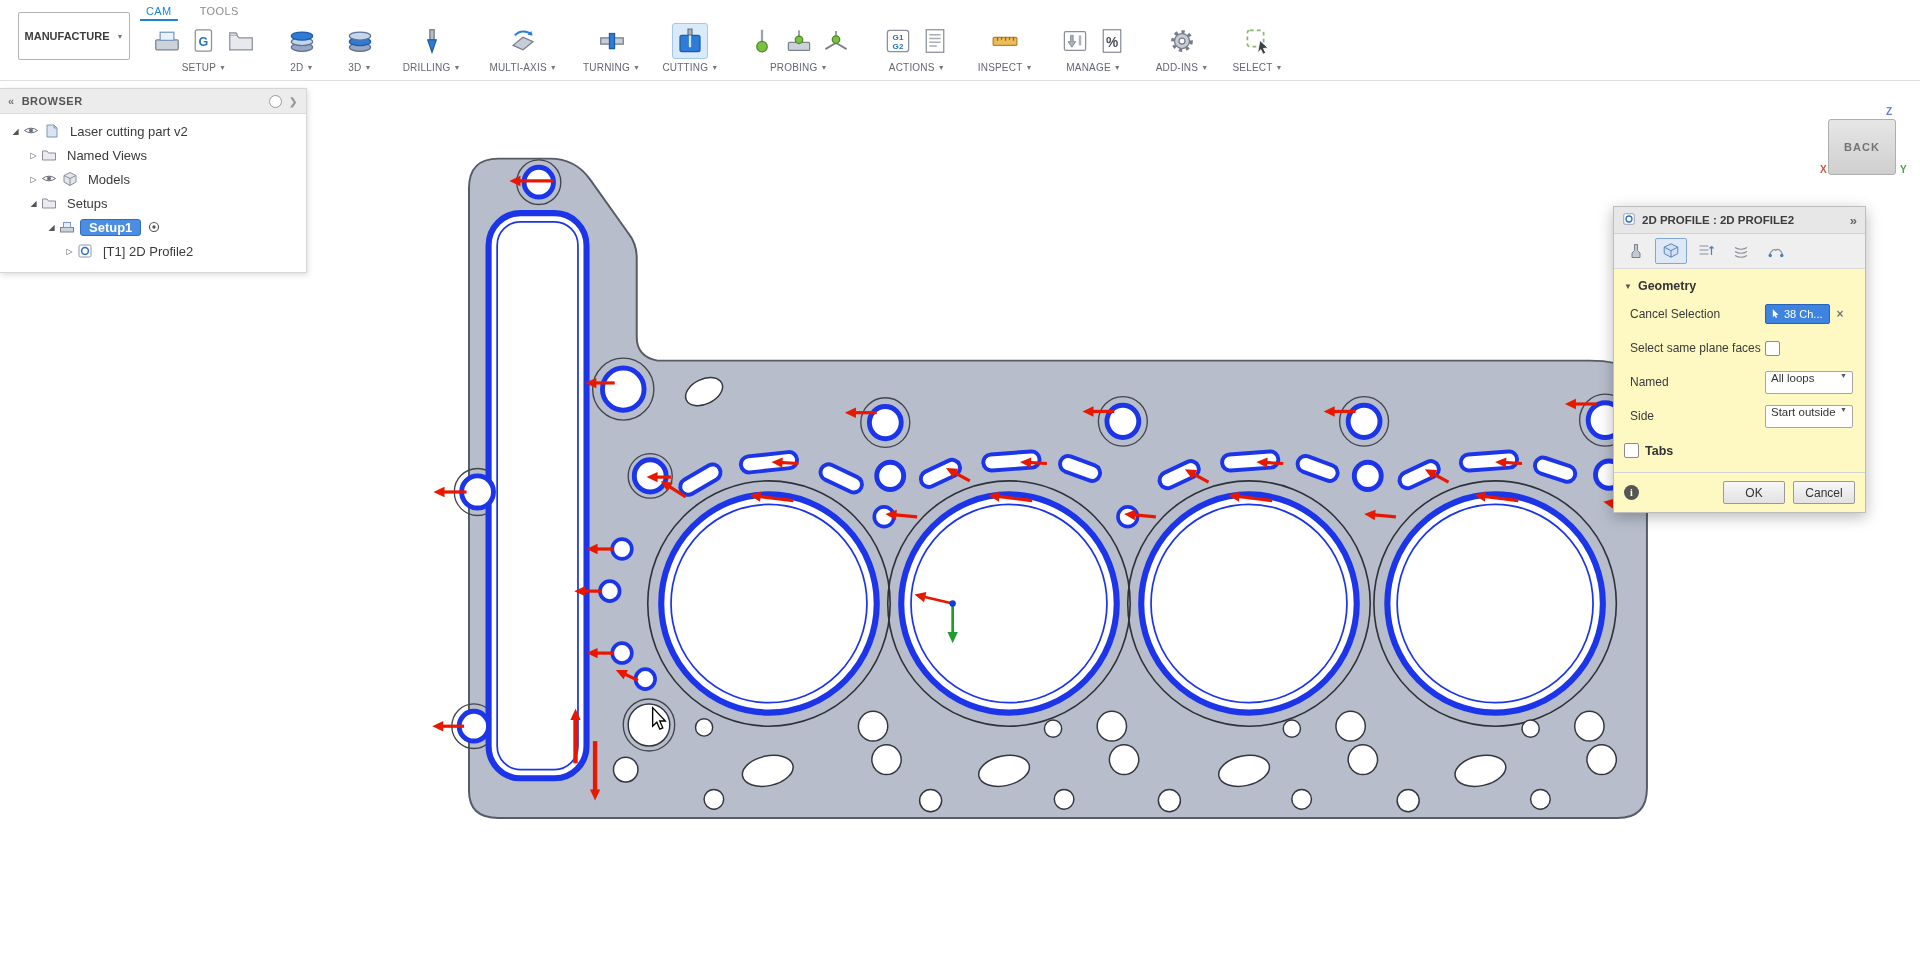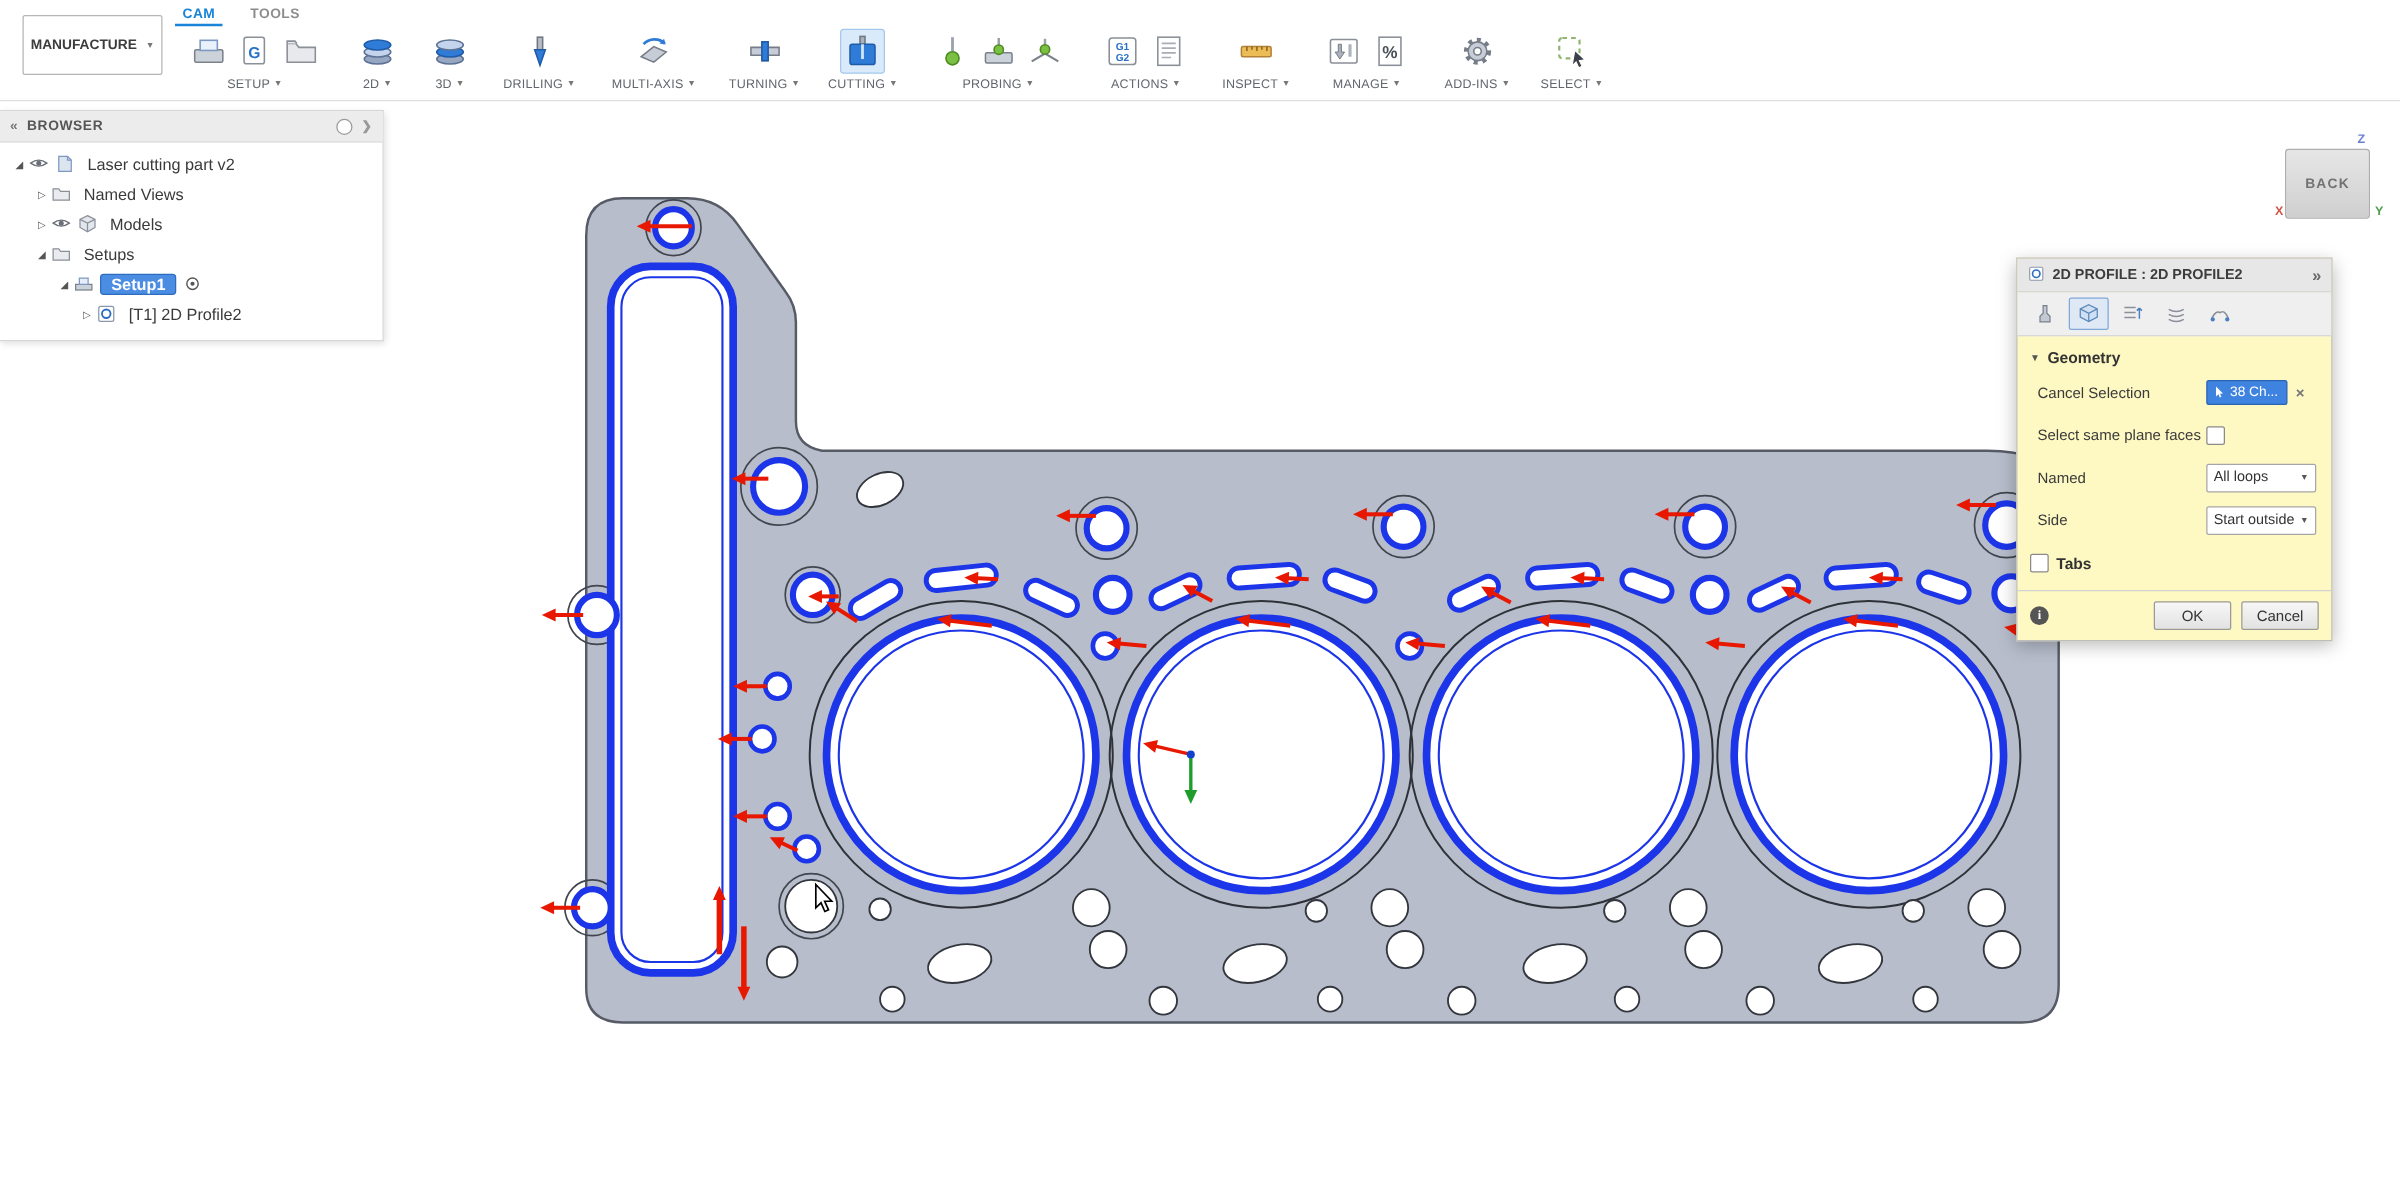--- a/index.html
+++ b/index.html
@@ -4,21 +4,21 @@
 <style>
   html,body{margin:0;padding:0}
   body{width:1920px;height:953px;overflow:hidden;background:#fff;position:relative;font-family:"Liberation Sans",sans-serif;-webkit-font-smoothing:antialiased}
   #canvas-svg{position:absolute;left:0;top:0;width:1920px;height:953px;z-index:0}
 
   
   #topbar{position:absolute;top:0;left:0;width:1920px;height:80px;background:#fff;border-bottom:1px solid #dedede;z-index:6}
   #ws-btn{position:absolute;left:18px;top:12px;width:110px;height:46px;background:#fff;border:1px solid #b5b5b5;border-radius:2px;display:flex;align-items:center;justify-content:center;gap:7px;font-size:11px;font-weight:bold;color:#3c3c3c;cursor:default}
   .caret{font-size:7px;color:#777}
   #ws-tabs{position:absolute;left:140px;top:0;height:21px;display:flex;gap:16px;align-items:flex-end}
-  .ws-tab{font-size:11px;font-weight:bold;color:#8d8d8d;padding:2px 6px 2px;border-bottom:2px solid transparent;letter-spacing:.4px}
+  .ws-tab{font-size:11px;font-weight:normal;color:#8d8d8d;padding:2px 6px 2px;border-bottom:2px solid transparent;letter-spacing:.4px}
   .ws-tab.active{color:#1a85d8;border-bottom-color:#1a85d8}
   #ribbon-groups{position:absolute;left:136px;top:21px;height:58px;display:flex;align-items:flex-start;gap:2px}
   .tb-group{display:flex;flex-direction:column;align-items:center;padding:0 8px}
   .tb-icons{display:flex;gap:3px;height:40px;align-items:center;justify-content:center}
   .tb-icon{width:34px;height:34px;display:flex;align-items:center;justify-content:center;border-radius:3px}
   .tb-icon svg{width:30px;height:30px}
   .tb-icon.hl{background:#d9eafb;border:1px solid #a3c8ec}
   .tb-label{font-size:10px;color:#62666d;display:flex;gap:3px;align-items:center;margin-top:1px;white-space:nowrap;letter-spacing:.2px}
 
   
@@ -55,21 +55,21 @@
   .dlg-tab.active{background:#dfe9f6;border-color:#7fa8d8}
   .dlg-body{padding:3px 0 10px}
   .sec-head{display:flex;align-items:center;gap:6px;padding:7px 10px 4px;font-weight:bold;font-size:12.5px}
   .sec-caret{font-size:8px;color:#555}
   .drow{display:flex;align-items:center;padding:4px 12px 4px 16px;min-height:26px}
   .drow label{flex:1;color:#3a3a3a}
   .ctrl{width:88px;display:flex;align-items:center;flex:none}
   .chip{background:#3f83e0;border:1px solid #2a62b4;color:#fff;font-size:11px;height:18px;display:flex;align-items:center;gap:4px;padding:0 6px;border-radius:2px;white-space:nowrap}
   .clear-x{margin-left:7px;color:#777;font-weight:bold;font-size:12px}
   .cb{width:13px;height:13px;background:#fff;border:1px solid #8a8a8a;border-radius:2px;flex:none}
-  .dd{flex:1;height:21px;background:#fff;border:1px solid #a6a6a6;border-radius:2px;display:flex;align-items:center;padding:0 5px;font-size:11.5px;white-space:nowrap}
+  .dd{flex:1;height:21px;background:#fff;border:1px solid #a6a6a6;border-radius:2px;display:flex;align-items:flex-start;padding:0 5px;font-size:11.5px;white-space:nowrap}
   .dd-caret{margin-left:auto;font-size:7px;color:#555;padding-left:3px}
   .tabs-head{padding-top:10px}
   .dlg-footer{display:flex;align-items:center;padding:8px 10px;border-top:1px solid #d2d2d2}
   .info-i{width:15px;height:15px;border-radius:50%;background:#555;color:#fff;font-size:10px;font-weight:bold;display:flex;align-items:center;justify-content:center;margin-right:auto;font-family:"Liberation Serif",serif}
   .btn{min-width:62px;height:23px;background:linear-gradient(#f7f7f7,#e2e2e2);border:1px solid #999;border-radius:2px;font-size:12px;color:#333;margin-left:8px;font-family:"Liberation Sans",sans-serif}
 </style>
 </head>
 <body>
 
 <div id="stage">

